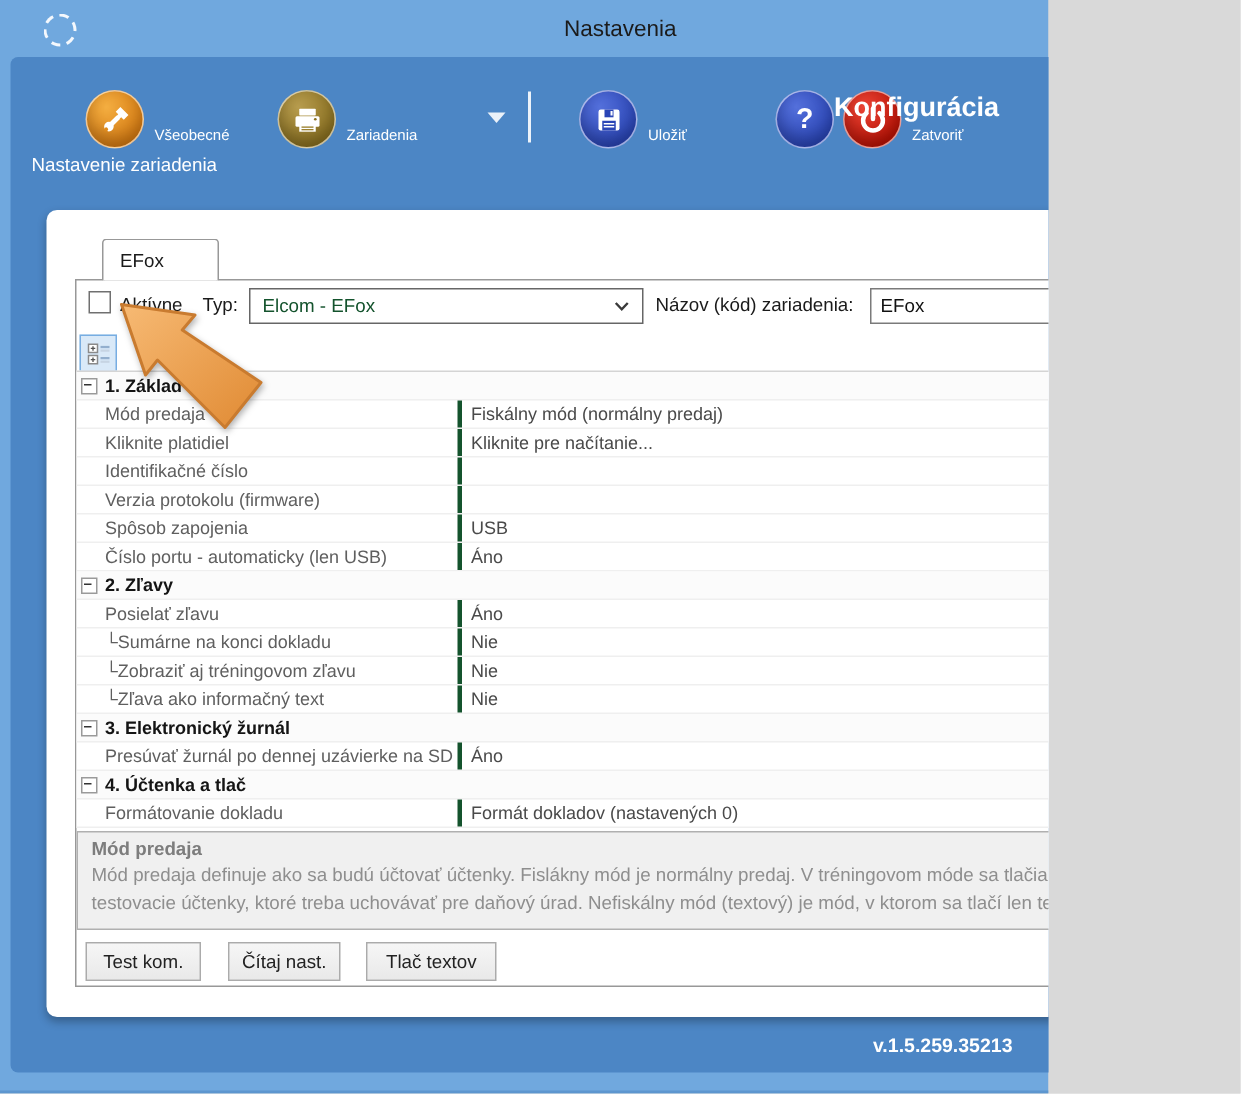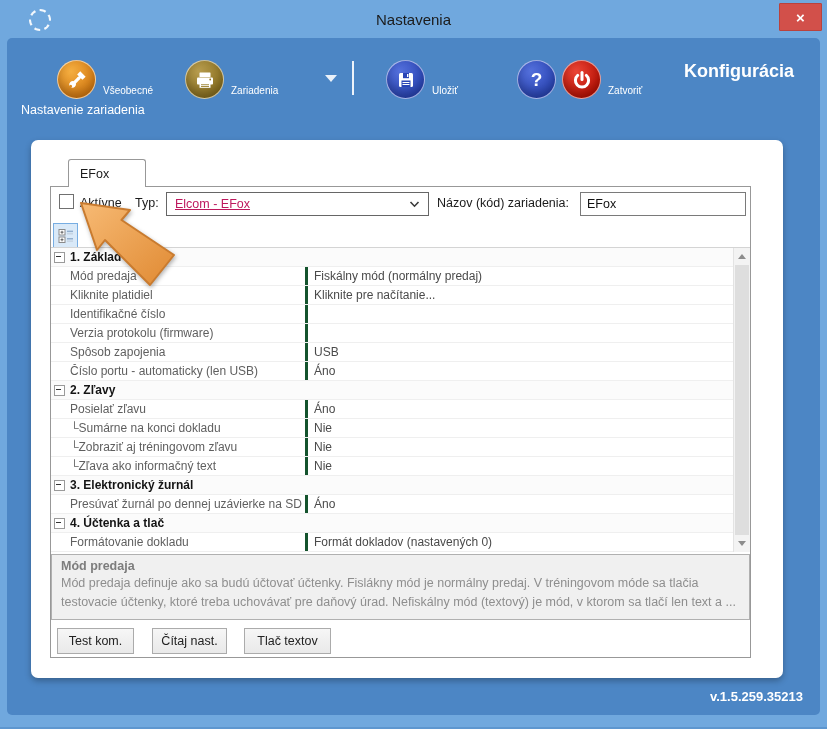--- a/index.html
+++ b/index.html
@@ -1,16 +1,16 @@
 <!DOCTYPE html>
 <html><head>
 <meta charset="utf-8">
 <style>
   html,body{margin:0;padding:0;background:#d9d9d9;}
-  .stage{position:relative;width:827px;height:729px;font-family:"Liberation Sans",sans-serif;
+  .stage{position:relative;width:699px;height:729px;font-family:"Liberation Sans",sans-serif;
          -webkit-font-smoothing:antialiased;overflow:hidden;}
   
   .frame{position:absolute;inset:0;background:#70A8DE;border-bottom:2px solid #5D96CF;}
   .body{position:absolute;left:7px;top:38px;width:813px;height:677px;background:#4C86C5;border-radius:5px;}
   
   .titlebar{position:absolute;left:0;top:0;width:827px;height:38px;}
   .app-icon{position:absolute;left:29px;top:9px;width:18px;height:18px;border:2px dashed rgba(255,255,255,.92);border-radius:50%;}
   .title{position:absolute;left:0;top:0;width:100%;height:38px;display:flex;align-items:center;justify-content:center;
          font-size:15px;color:#1b1b1b;}
   .close-btn{position:absolute;left:779px;top:3px;width:43px;height:28px;background:#D2504A;border:1px solid #B9423D;
@@ -37,21 +37,21 @@
   .tab{position:absolute;left:68px;top:159px;width:78px;height:28px;background:#fff;border:1px solid #989898;
        border-bottom:none;border-radius:3px 3px 0 0;box-sizing:border-box;z-index:3;display:flex;align-items:center;
        padding-left:11px;font-size:12.5px;color:#1a1a1a;}
   .tabpage{position:absolute;left:50px;top:186px;width:701px;height:472px;border:1px solid #989898;background:#fff;
        box-sizing:border-box;z-index:2;}
   
   .checkbox{position:absolute;left:8px;top:7px;width:13px;height:13px;border:1px solid #707070;background:#fff;}
   .lbl{position:absolute;font-size:12.5px;color:#1a1a1a;white-space:nowrap;}
   .l-active{left:29px;top:9px;} .l-typ{left:84px;top:9px;} .l-name{left:386px;top:9px;}
   .combobox{position:absolute;left:115px;top:5px;width:263px;height:24px;border:1px solid #666;box-sizing:border-box;
-       background:#fff;display:flex;align-items:center;padding:0 8px;font-size:12.5px;color:#be185d;text-decoration:underline;}
+       background:#fff;display:flex;align-items:center;padding:0 8px;font-size:12.5px;color:#14532d;}
   .combobox .cb-text{flex:1;}
   .textinput{position:absolute;left:529px;top:5px;width:166px;height:24px;border:1px solid #7a7a7a;box-sizing:border-box;
        padding:0 0 0 6px;font-size:12.5px;color:#111;font-family:"Liberation Sans",sans-serif;outline:none;background:#fff;}
   
   .gt-icon{position:absolute;width:25px;height:25px;box-sizing:border-box;display:flex;align-items:center;justify-content:center;}
   .gt-1{left:2px;top:36px;background:#D9E9F8;border:1px solid #77ADE2;}
   .gt-2{left:61px;top:37px;opacity:.55;}
   
   .propgrid{position:absolute;left:0;top:60px;width:699px;height:305px;border-top:1px solid #d4d4d4;box-sizing:border-box;
        overflow:hidden;background:#fff;}

